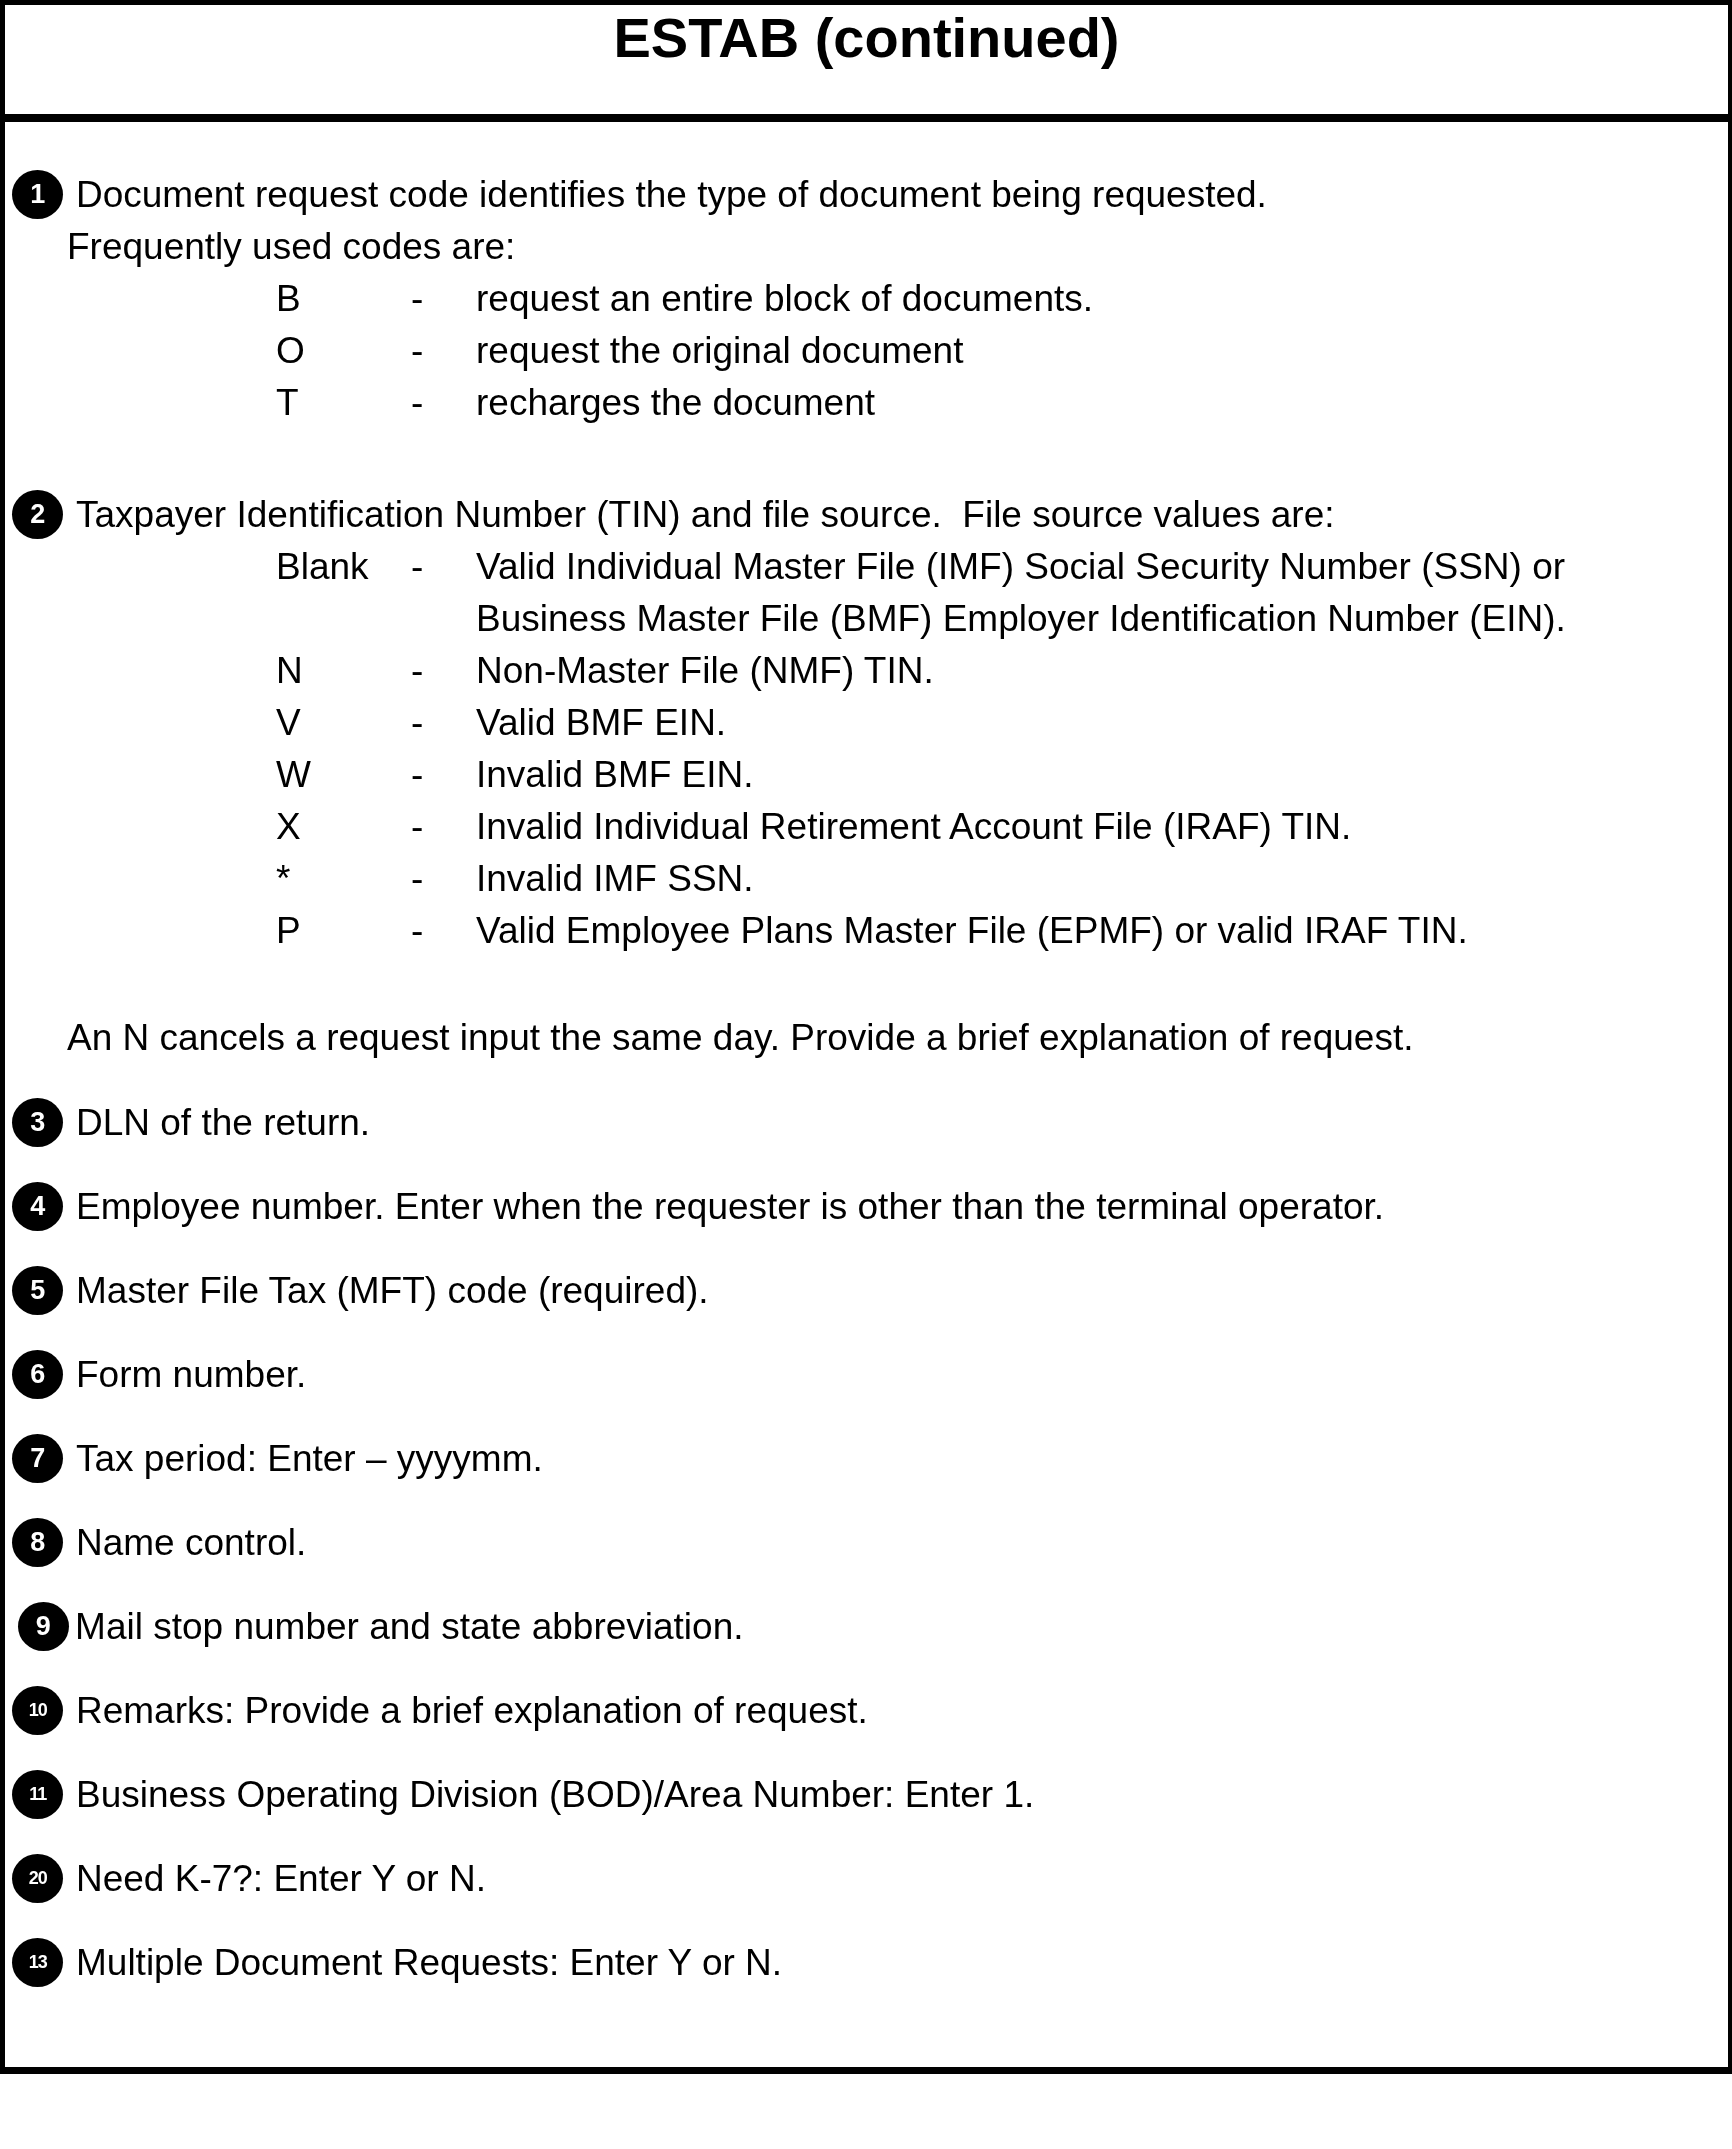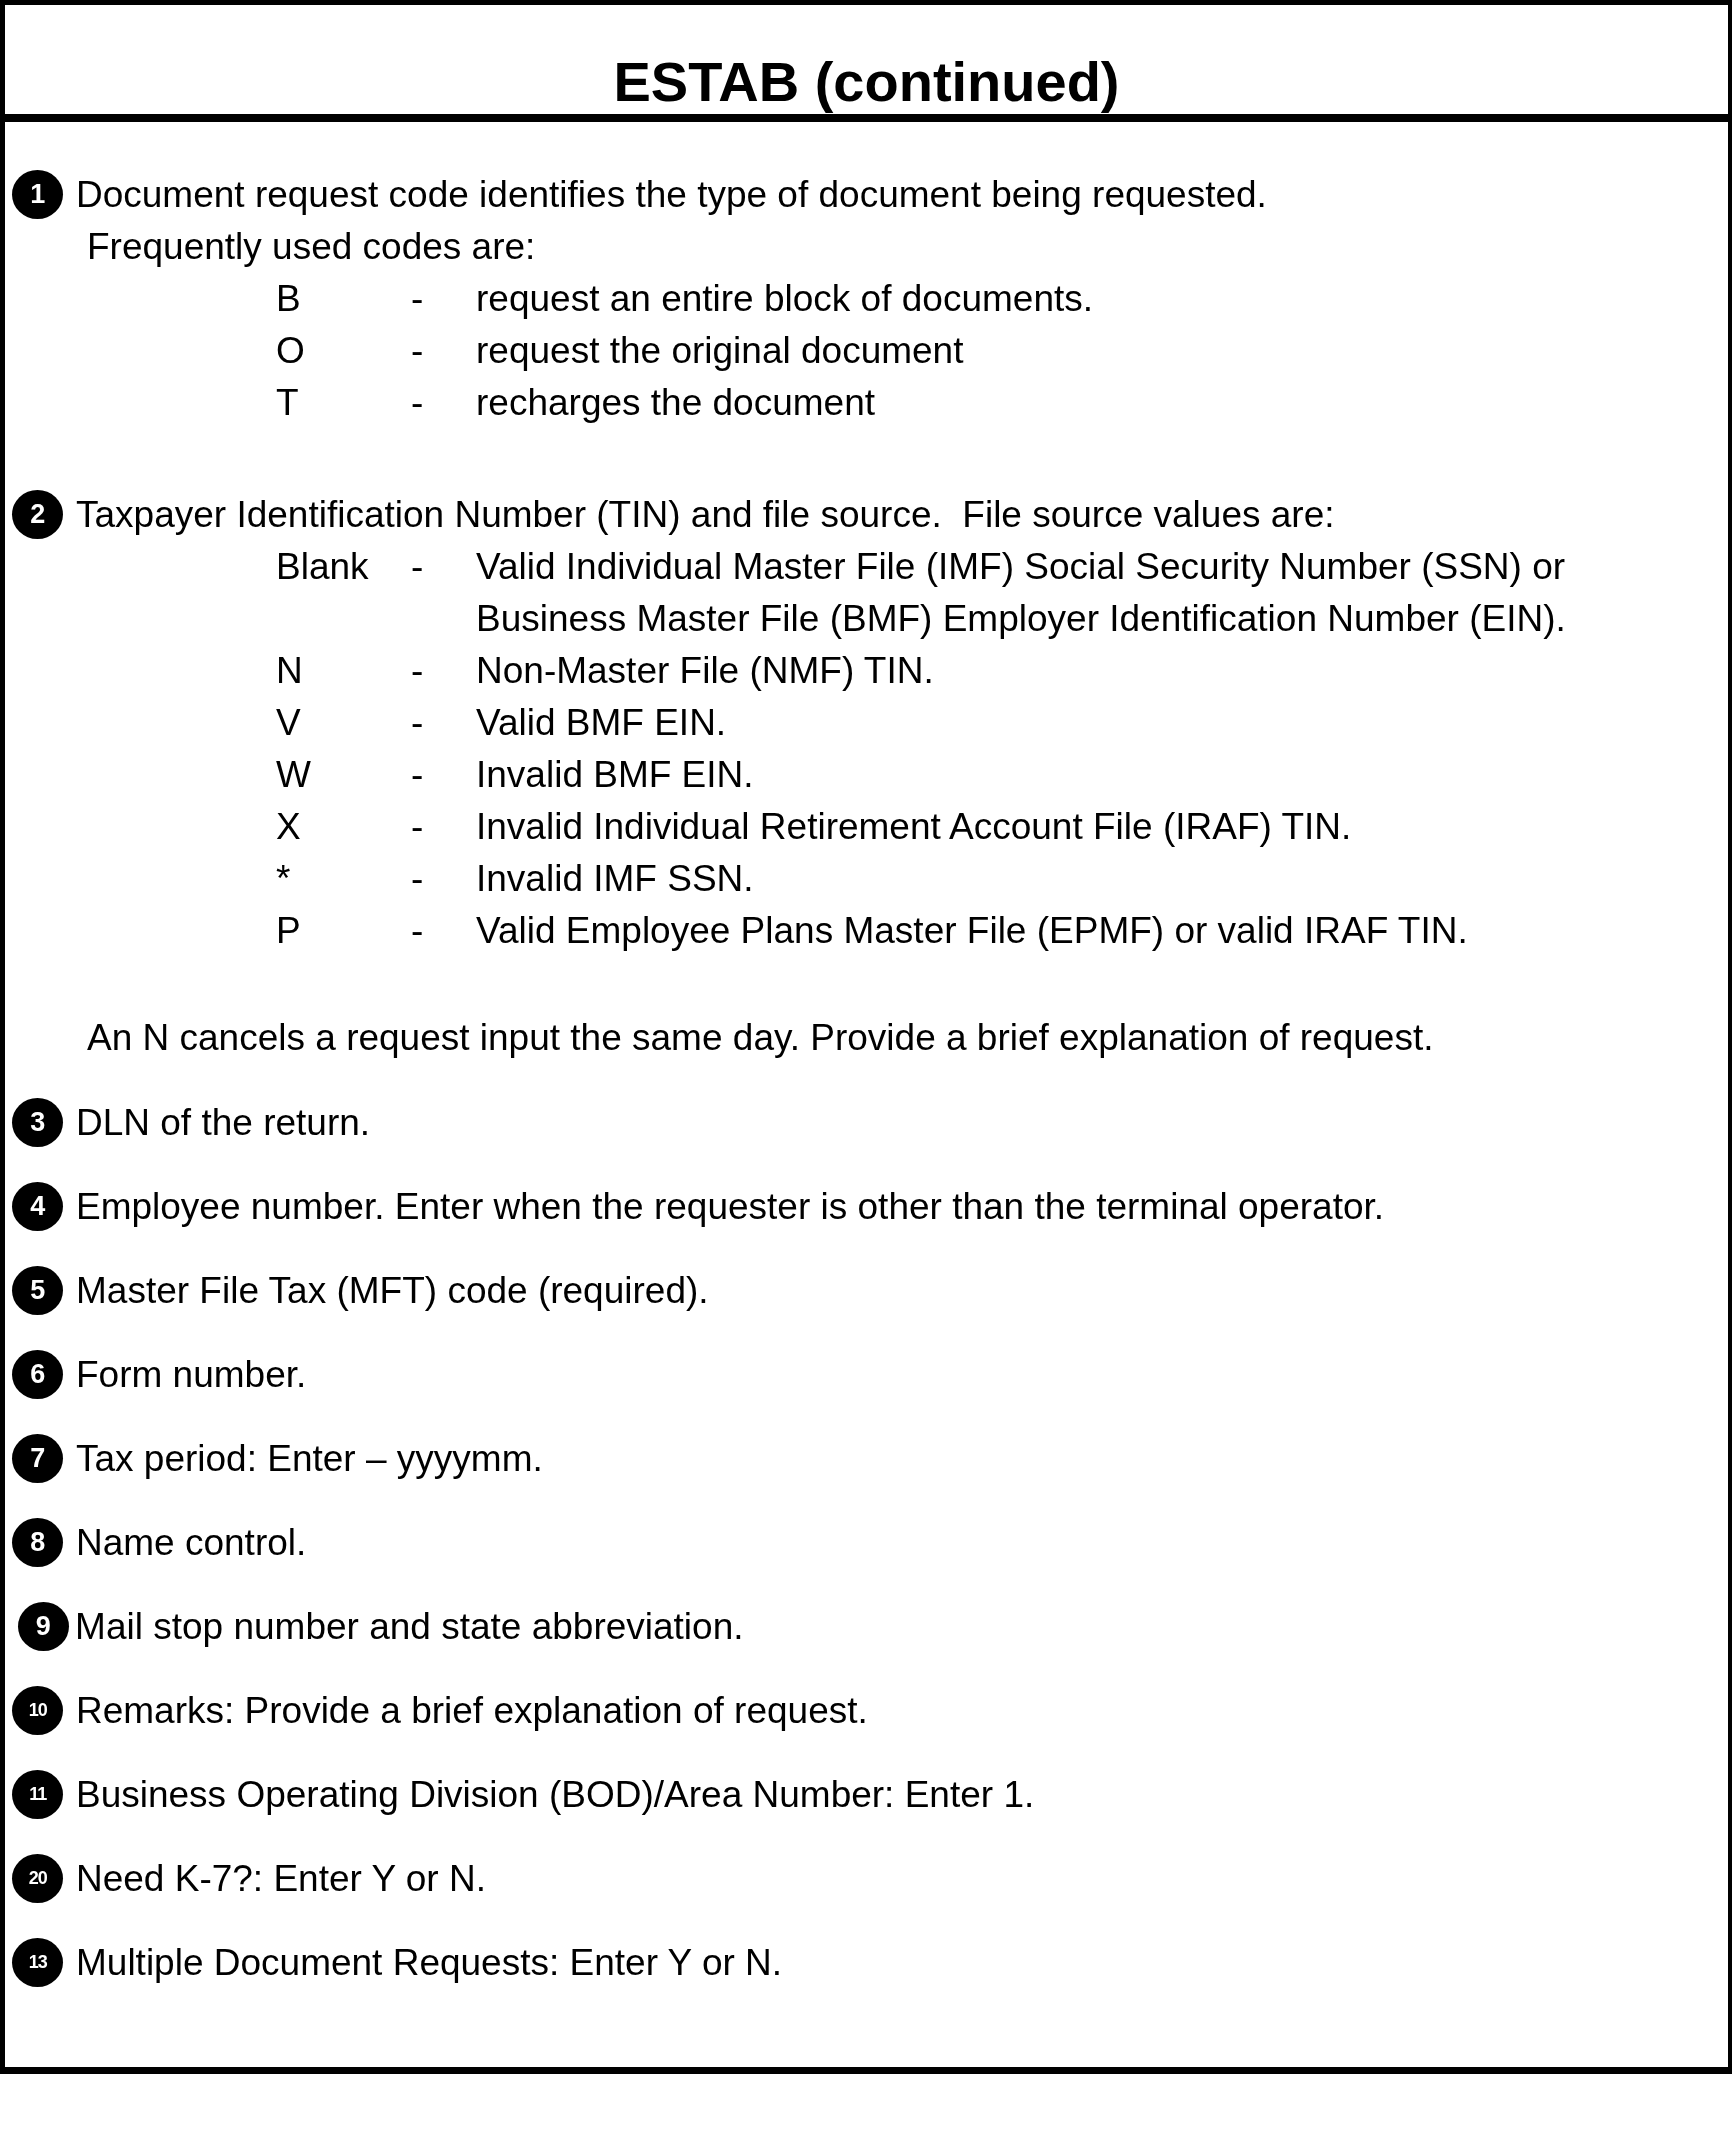--- a/index.html
+++ b/index.html
@@ -8,21 +8,21 @@
     width: 1733px; height: 2149px;
     position: relative;
     font-family: "Liberation Sans", "DejaVu Sans", sans-serif;
     color: #000000;
   }
   .title-box {
     position: absolute; left: 0; top: 0;
     width: 1733px; height: 122px;
     border: 5.5px solid #000000;
     border-bottom: 8.2px solid #000000;
-    display: flex; align-items: flex-end; justify-content: center;
+    display: flex; align-items: flex-start; justify-content: center;
   }
   .title-text {
     font-size: 56px; font-weight: bold; letter-spacing: 0px;
   }
   .main-box {
     position: absolute; left: 0; top: 122px;
     width: 1733px; height: 1952px;
     border-left: 5.5px solid #000000;
     border-right: 5.5px solid #000000;
     border-bottom: 7.3px solid #000000;
@@ -38,21 +38,21 @@
     flex: 0 0 51px;
     width: 51px; height: 49px; margin-top: 0.9px; margin-right: 12.7px;
     background: #000000; color: #ffffff;
     border-radius: 50%;
     display: flex; align-items: center; justify-content: center;
     font-size: 27px; font-weight: bold;
   }
   .badge.two-digit { font-size: 18px; letter-spacing: -0.9px; }
   .item-text { white-space: pre-wrap; }
   .sub-indent {
-    padding-left: 82px;
+    padding-left: 62px;
     font-size: 37px; line-height: 52px;
     white-space: pre-wrap;
   }
   .code-row {
     display: flex; align-items: flex-start;
     padding-left: 271px;
     font-size: 37px; line-height: 52px;
   }
   .code-letter { flex: 0 0 135px; width: 135px; }
   .code-dash { flex: 0 0 65px; width: 65px; }

